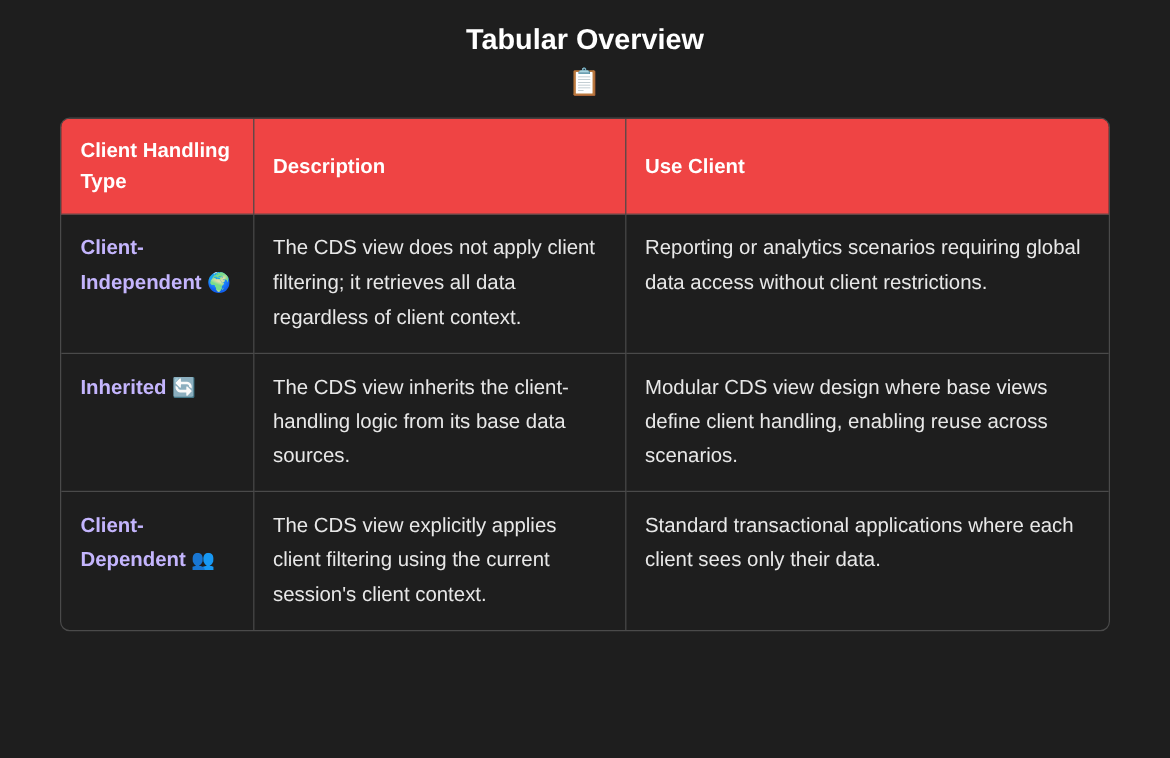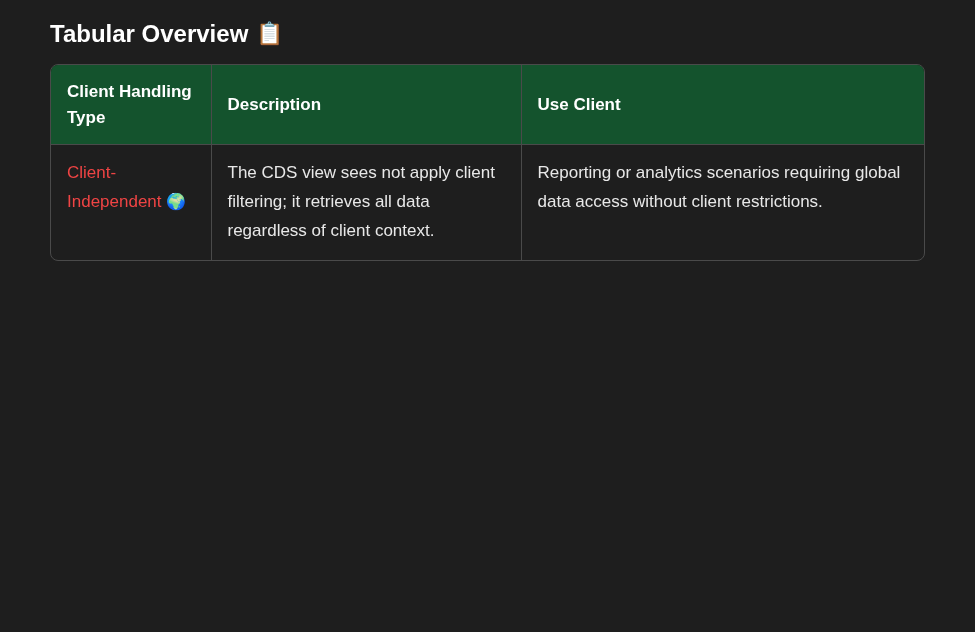--- a/index.html
+++ b/index.html
@@ -13,20 +13,21 @@
       font-family: 'Segoe UI', Tahoma, Geneva, Verdana, sans-serif;
       padding: 20px 50px;
       width: 975px;
       height: 632px;
     }
     .heading {
       display: flex;
       align-items: center;
       gap: 8px;
       margin-bottom: 16px;
+      flex-direction: column;
     }
     .heading h2 {
       font-size: 24px;
       font-weight: 700;
       color: #ffffff;
     }
     .heading .emoji {
       font-size: 22px;
     }
     table {
@@ -35,21 +36,21 @@
       border: 1px solid #4a4a4a;
       border-radius: 8px;
       overflow: hidden;
       border-spacing: 0;
     }
     table {
       border-radius: 8px;
       border: 1px solid #4a4a4a;
     }
     thead tr {
-      background-color: #14532d;
+      background-color: #ef4444;
     }
     th {
       text-align: left;
       padding: 14px 16px;
       font-size: 17px;
       font-weight: 700;
       color: #ffffff;
       border-right: 1px solid #4a4a4a;
       border-bottom: 1px solid #4a4a4a;
       line-height: 1.5;
@@ -68,22 +69,22 @@
       line-height: 1.7;
     }
     td:last-child {
       border-right: none;
       margin-left: 43px;
     }
     tbody tr:last-child td {
       border-bottom: none;
     }
     .type-cell {
-      font-weight: 400;
-      color: #ef4444;
+      font-weight: 700;
+      color: #c4b5fd;
     }
     .row-emoji {
       font-size: 16px;
     }
     .col-type {
       width: 160px;
     }
     .col-desc {
       width: 310px;
     }
@@ -116,18 +117,34 @@
       <th class="col-desc">Description</th>
       <th class="col-use">Use Client</th>
     </tr>
   </thead>
   <tbody>
     <tr>
       <td class="type-cell">
         <span>Client-Independent</span>
         <span class="row-emoji">🌍</span>
       </td>
-      <td>The CDS view sees not apply client filtering; it retrieves all data regardless of client context.</td>
+      <td>The CDS view does not apply client filtering; it retrieves all data regardless of client context.</td>
       <td>Reporting or analytics scenarios requiring global data access without client restrictions.</td>
+    </tr>
+    <tr>
+      <td class="type-cell">
+        <span>Inherited</span>
+        <span class="row-emoji">🔄</span>
+      </td>
+      <td>The CDS view inherits the client-handling logic from its base data sources.</td>
+      <td>Modular CDS view design where base views define client handling, enabling reuse across scenarios.</td>
+    </tr>
+    <tr>
+      <td class="type-cell">
+        <span>Client-Dependent</span>
+        <span class="row-emoji">👥</span>
+      </td>
+      <td>The CDS view explicitly applies client filtering using the current session's client context.</td>
+      <td>Standard transactional applications where each client sees only their data.</td>
     </tr>
   </tbody>
 </table>
 </div>
 
 </body></html>

